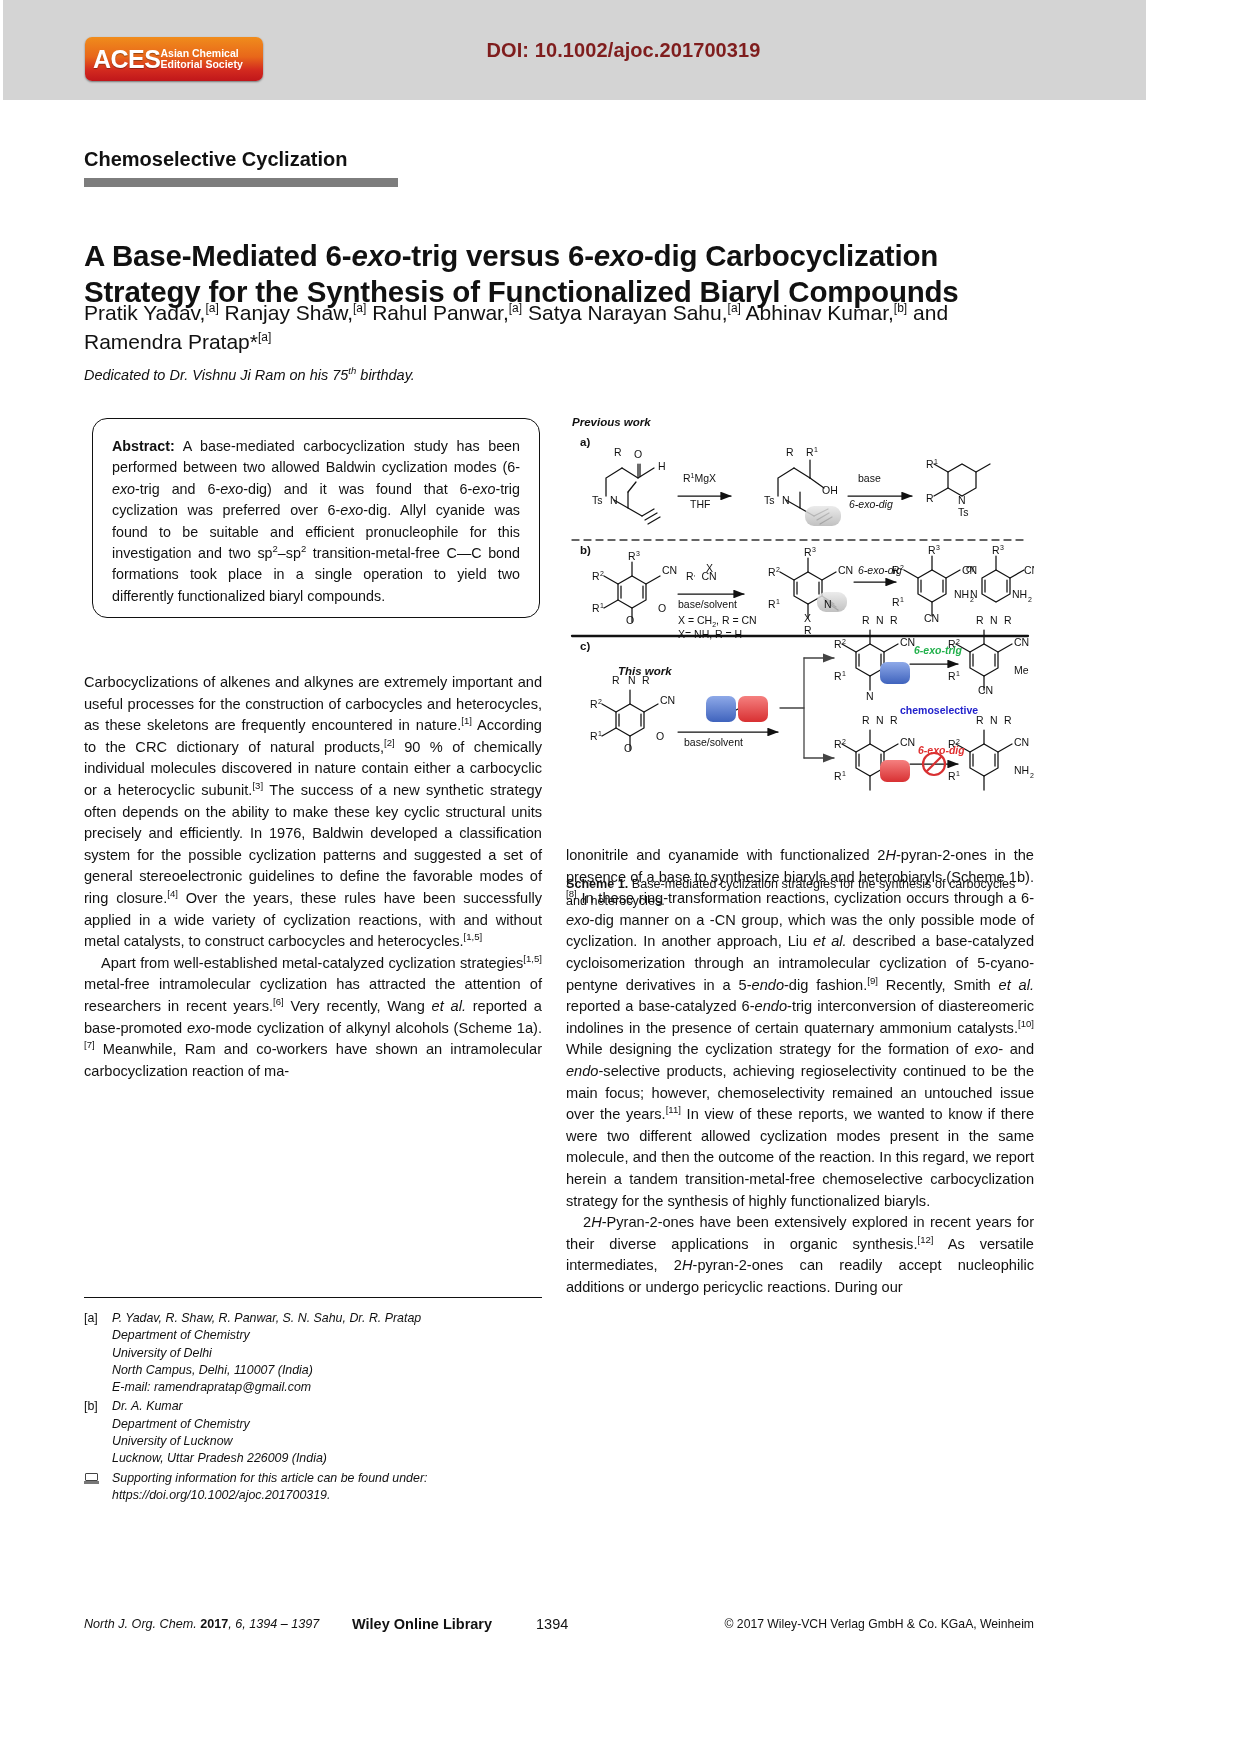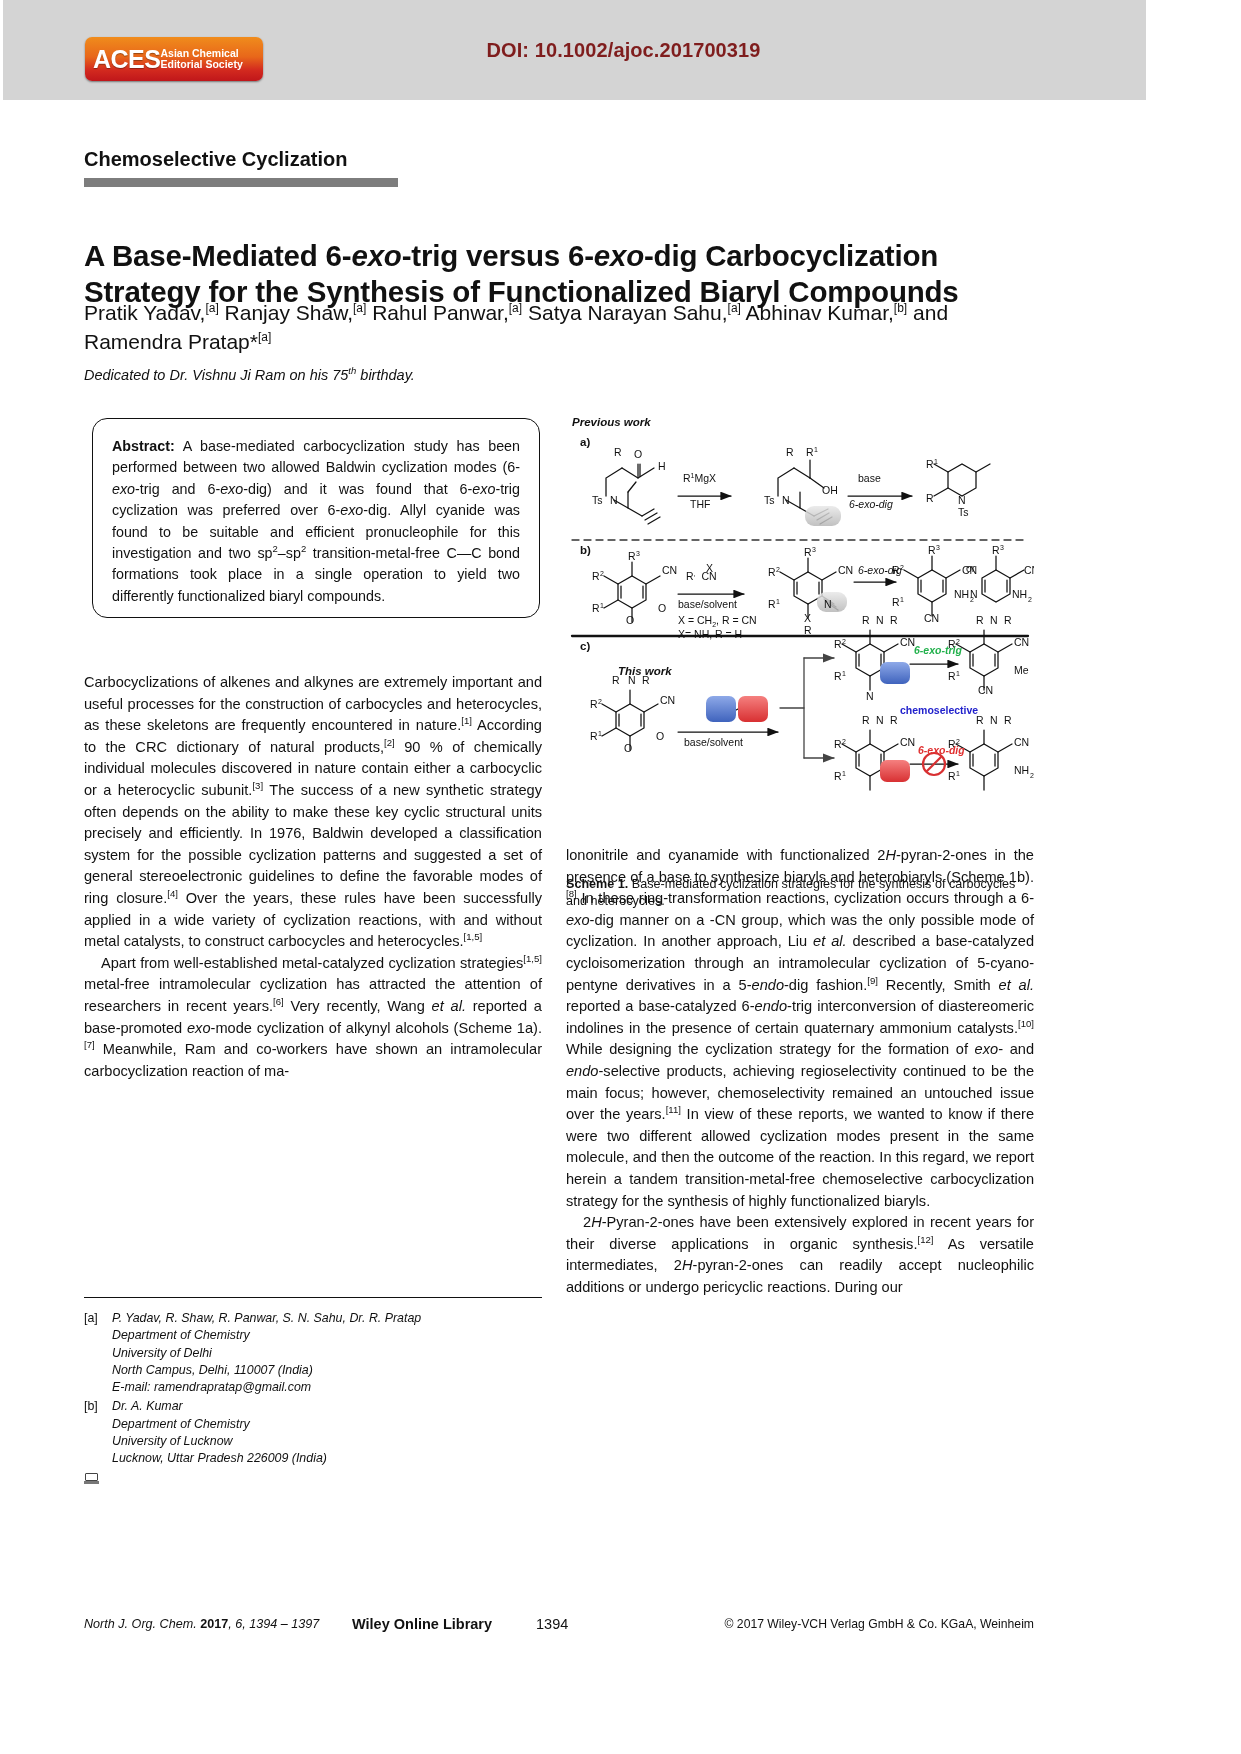--- a/index.html
+++ b/index.html
@@ -525,20 +525,24 @@
       <div>Dr. A. Kumar</div>
       <div>Department of Chemistry</div>
       <div>University of Lucknow</div>
       <div>Lucknow, Uttar Pradesh 226009 (India)</div>
     </div>
   </div>
   <div class="fn-item">
     <div class="fn-icon">
       <span class="lap-icon"><span class="scr"></span><span class="base"></span></span>
     </div>
+    <div class="fn-body">
+      <div>Supporting information for this article can be found under:</div>
+      <div>https://doi.org/10.1002/ajoc.201700319.</div>
+    </div>
   </div>
 </div>
 
 <div class="footer">
   <div class="ft-left"><span>North J. Org. Chem. </span><b>2017</b><span>, 6, 1394 – 1397</span></div>
   <div class="ft-wol">Wiley Online Library</div>
   <div class="ft-page">1394</div>
   <div class="ft-right">© 2017 Wiley-VCH Verlag GmbH &amp; Co. KGaA, Weinheim</div>
 </div>
 

